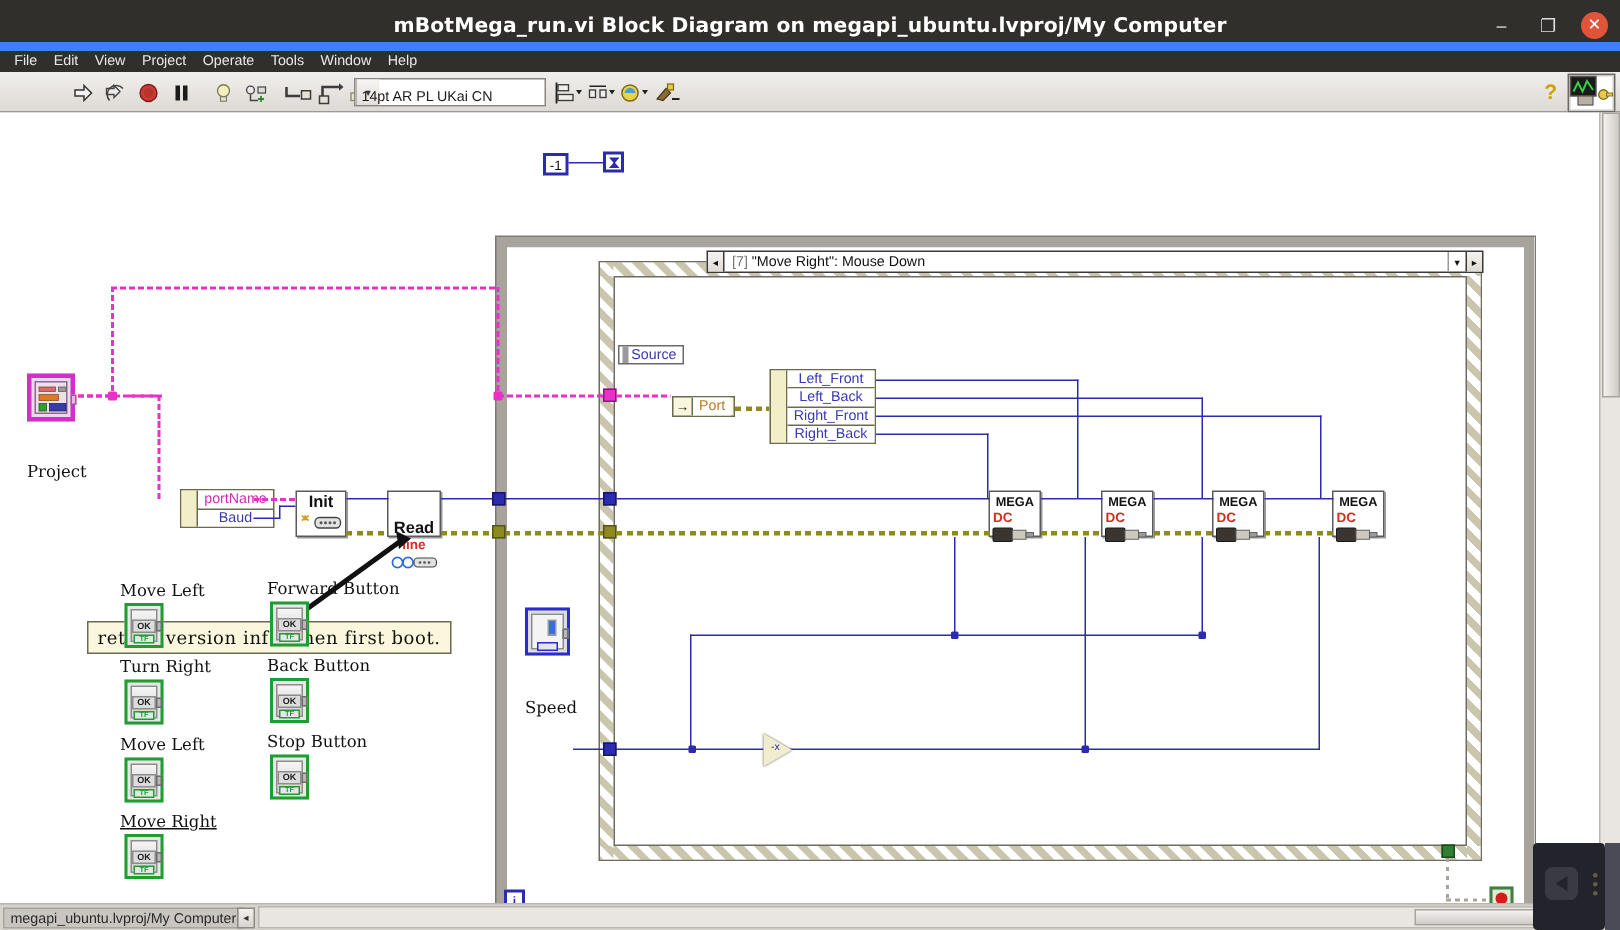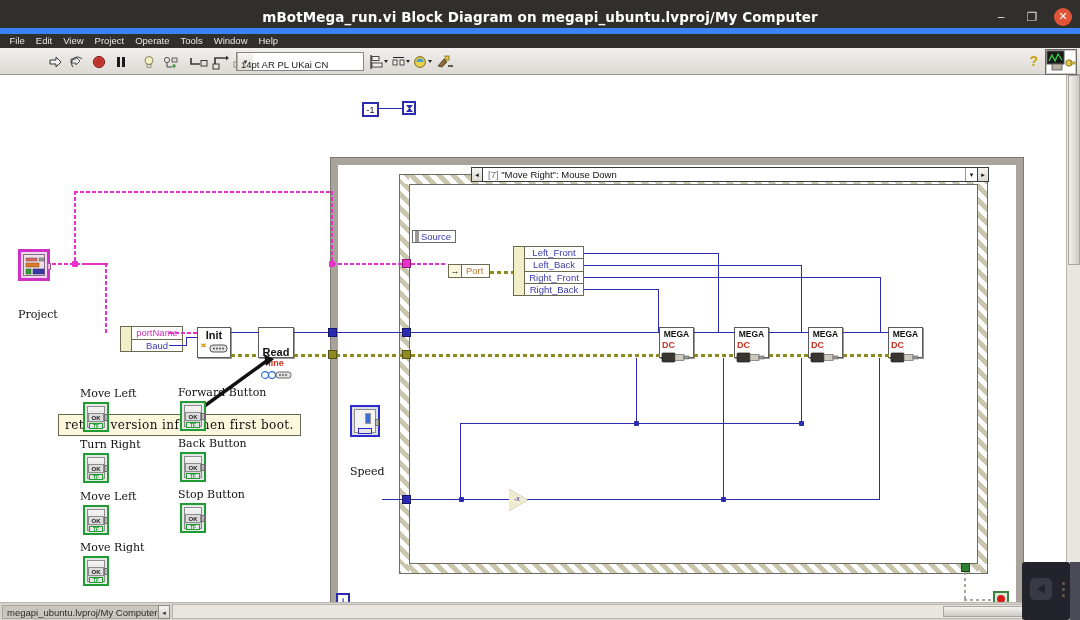--- a/index.html
+++ b/index.html
@@ -782,21 +782,21 @@
     </div>
 
     <div class="lbl" style="left:80px; top:415px;">Move Left</div>
     <div class="term-bool" style="left:83px; top:430px;">
       <div class="in"></div>
       <div class="ok">OK</div>
       <div class="tf">TF</div>
       <div class="pin"></div>
     </div>
 
-    <div class="lbl" style="left:80px; top:466px;">Move Right</div>
+    <div class="lbl" style="left:80px; top:466px;text-decoration:underline;">Move Right</div>
     <div class="term-bool" style="left:83px; top:481px;">
       <div class="in"></div>
       <div class="ok">OK</div>
       <div class="tf">TF</div>
       <div class="pin"></div>
     </div>
 
     <div class="lbl" style="left:178px; top:311px;">Forward Button</div>
     <div class="term-bool" style="left:180px; top:326px;">
       <div class="in"></div>

